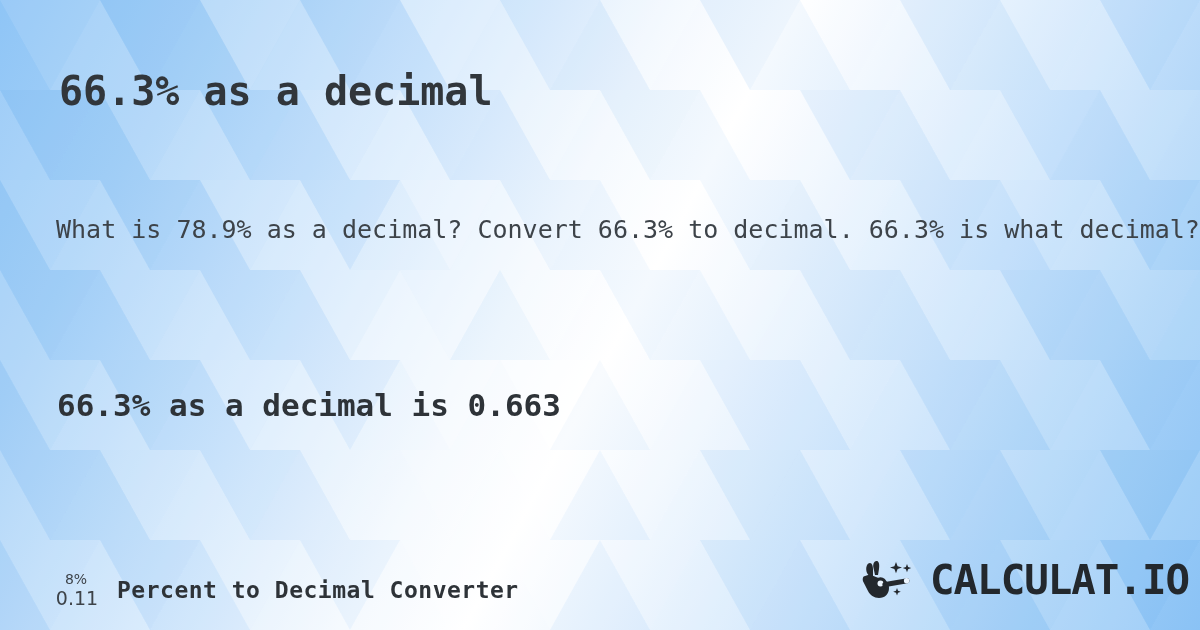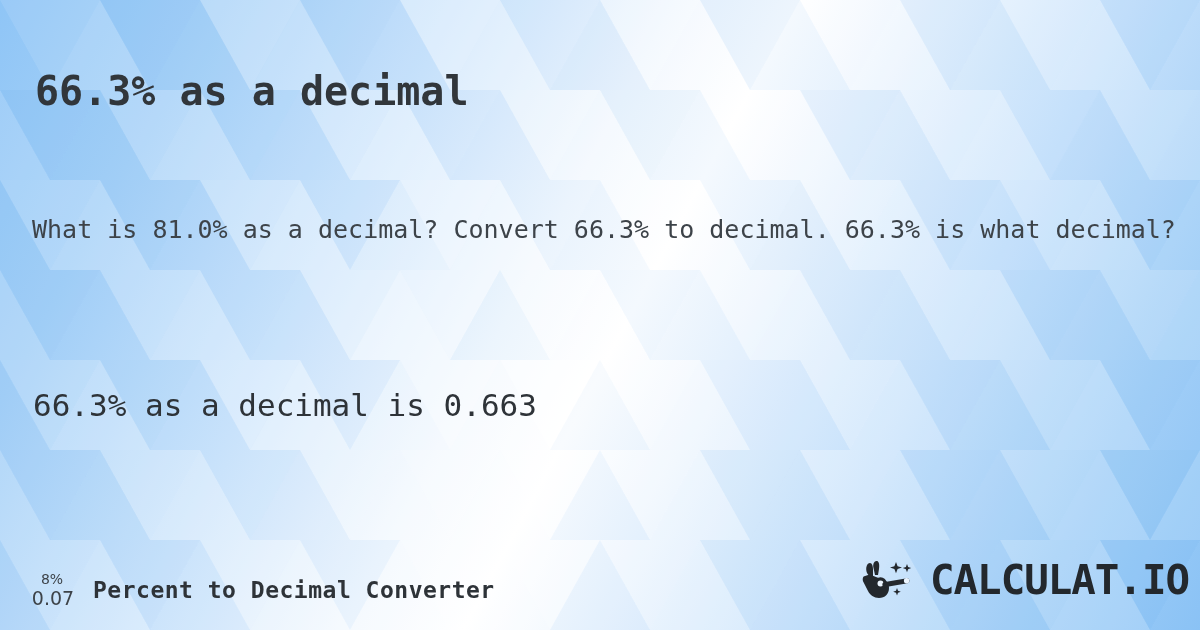--- a/index.html
+++ b/index.html
@@ -38,20 +38,21 @@
     inset: 0;
     pointer-events: none;
   }
   .poly svg { display: block; width: 1200px; height: 630px; }
 
   
   #content {
     position: absolute;
     inset: 0;
     padding: 0;
+    margin-left: 24px;
   }
 
   #page-title {
     position: absolute;
     left: 35px;
     top: 38px;
     font-size: 40px;
     line-height: 52px;
     font-weight: bold;
     letter-spacing: 0px;
@@ -69,21 +70,21 @@
     font-weight: normal;
     color: #3d4349;
   }
 
   #answer-text {
     position: absolute;
     left: 33px;
     top: 352px;
     font-size: 31px;
     line-height: 44px;
-    font-weight: normal;
+    font-weight: bold;
     color: #2e3338;
     white-space: nowrap;
     text-align: right;
   }
 
   
   #footer {
     position: absolute;
     left: 0;
     right: 0;
@@ -342,31 +343,31 @@
         <polygon points="1050,630 1150,630 1100,540" fill="#ffffff" opacity="0.14"></polygon>
         <polygon points="1150,630 1200,630 1200,540" fill="#4a9ae8" opacity="0.06"></polygon>
       </g>
     </svg>
   </div>
 
   <div id="content">
 
     <h1 id="page-title">66.3% as a decimal</h1>
 
-    <p id="question-text">What is 81.0% as a decimal? Convert 66.3% to decimal. 66.3% is what decimal?</p>
+    <p id="question-text">What is 78.9% as a decimal? Convert 66.3% to decimal. 66.3% is what decimal?</p>
 
     <p id="answer-text">66.3% as a decimal is 0.663</p>
 
     <div id="footer">
 
       <div id="footer-left">
 
         <div id="brand-mark">
           <span class="pct">8%</span>
-          <span class="dec">0.07</span>
+          <span class="dec">0.11</span>
         </div>
 
         <div id="footer-title">Percent to Decimal Converter</div>
       </div>
 
       <div id="footer-right">
 
         <svg id="wand-icon" width="62" height="44" viewBox="0 0 62 44" xmlns="http://www.w3.org/2000/svg">
           <g fill="#23282d">
 

